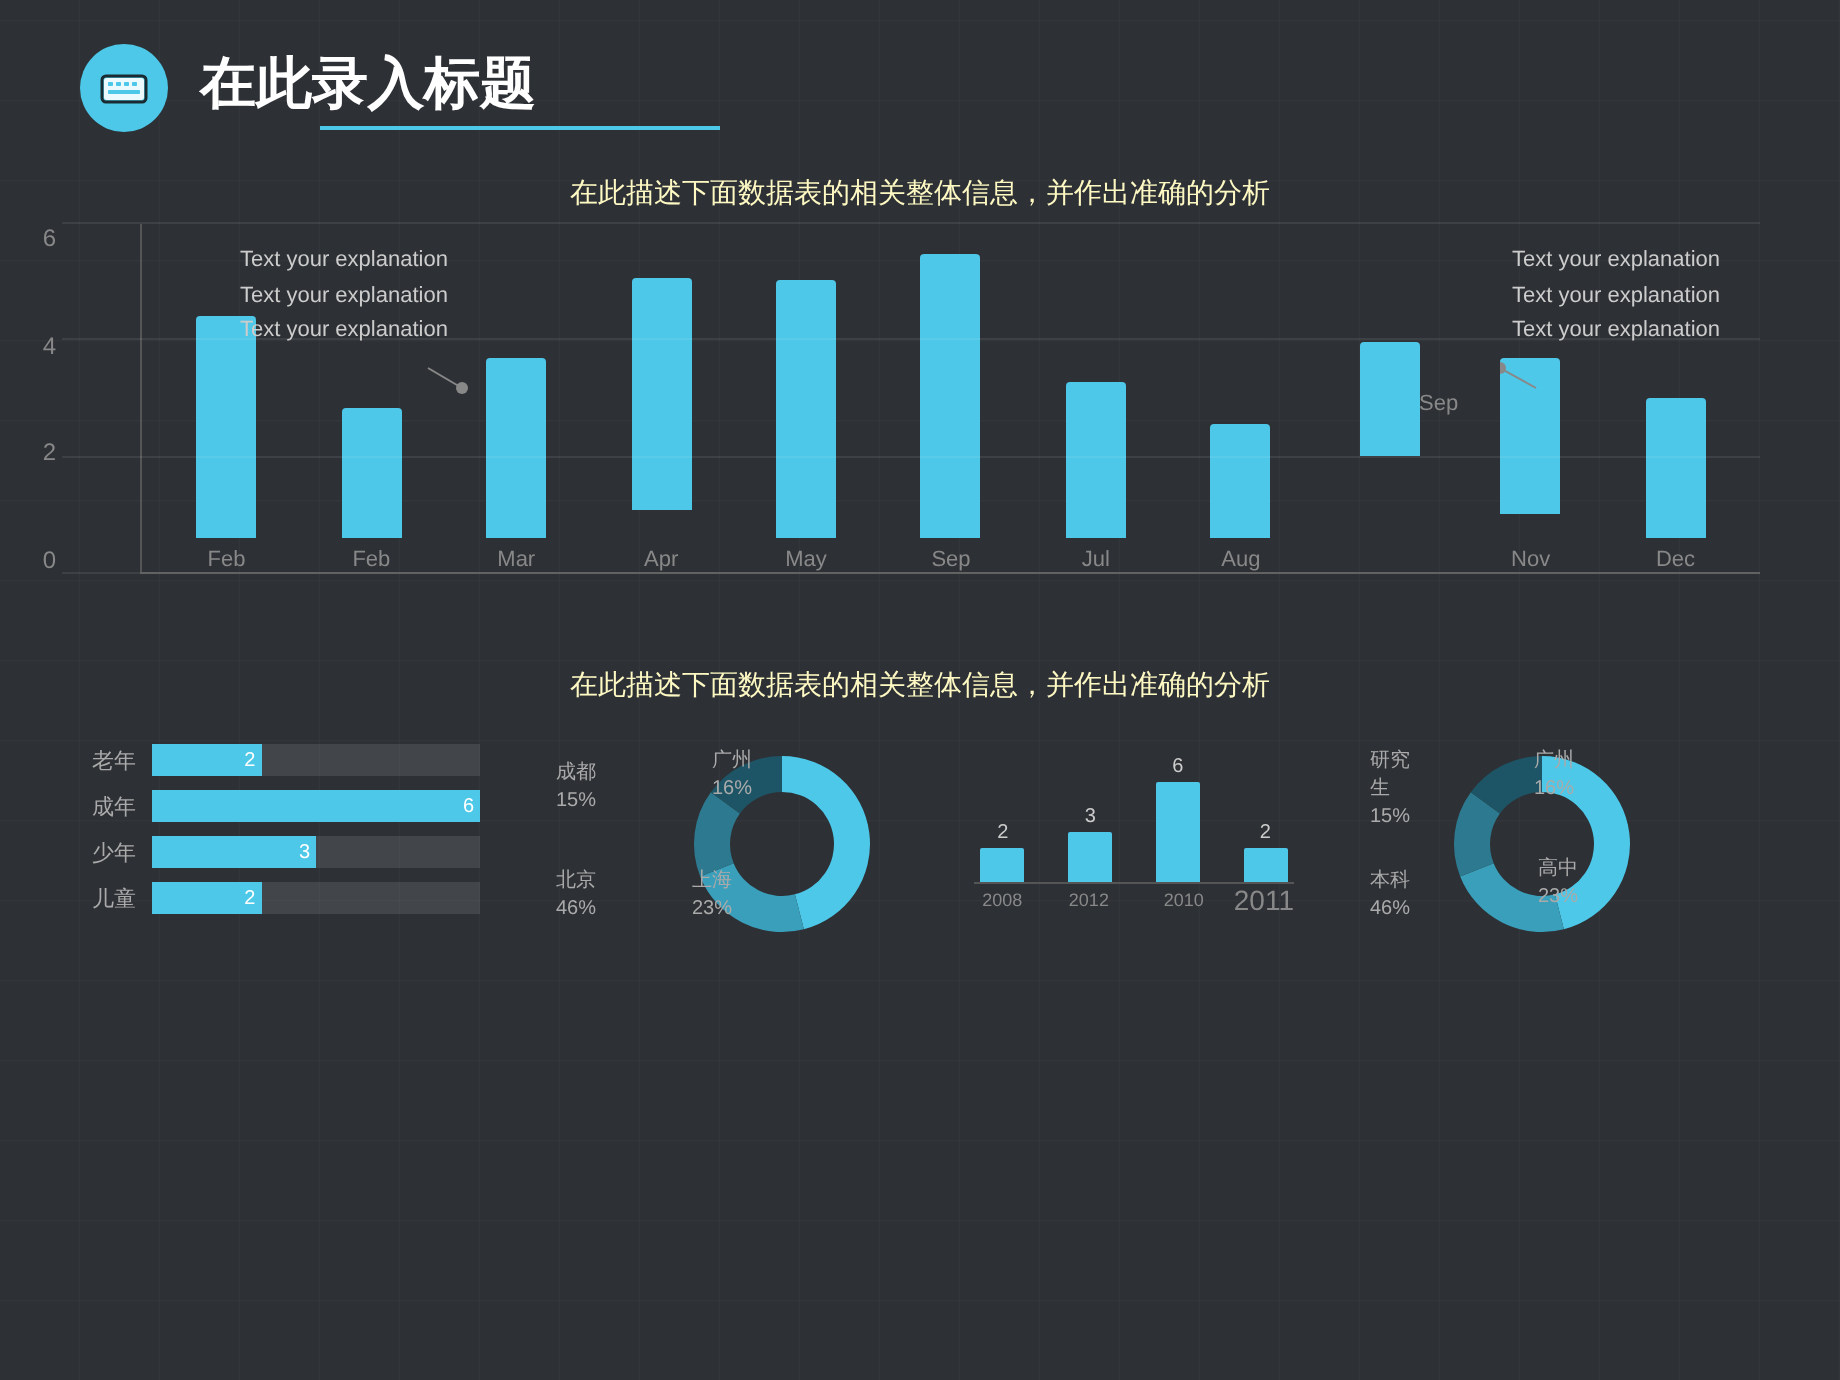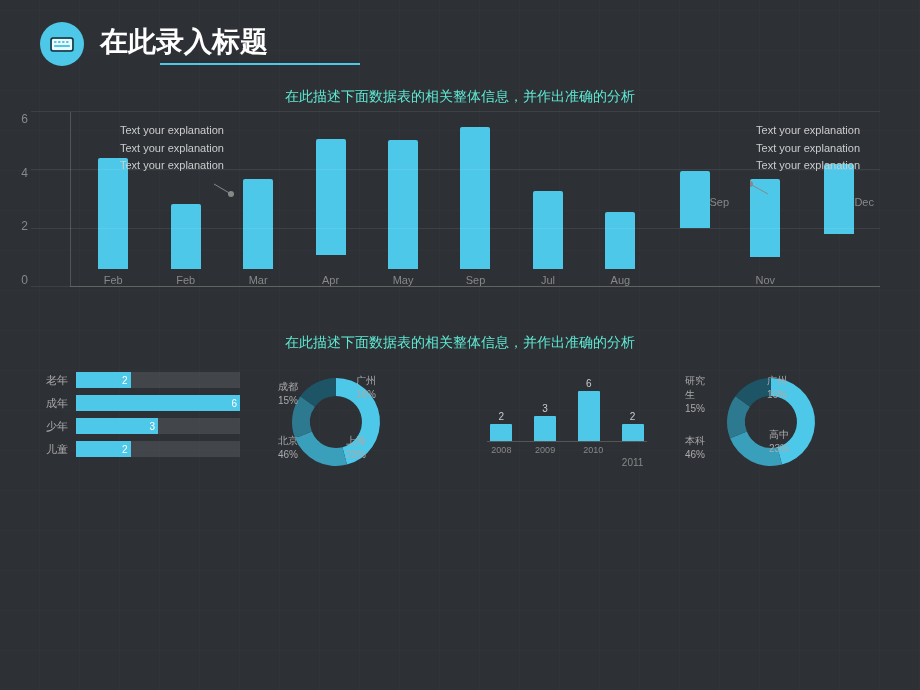--- a/index.html
+++ b/index.html
@@ -43,21 +43,21 @@
       height: 2px;
       background: #4dc8e8;
       margin-left: 60px;
       margin-top: 2px;
     }
 
     
     .desc-text {
       text-align: center;
       font-size: 14px;
-      color: #5eead4;
+      color: #fef9c3;
       padding: 12px 0 6px 0;
     }
 
     
     .bar-chart-container {
       padding: 0 40px;
       position: relative;
       height: 210px;
     }
     
@@ -174,21 +174,21 @@
       font-size: 10px;
       color: #fff;
     }
 
     
     .donut-container {
       width: 175px;
       position: relative;
       display: flex;
       align-items: center;
-      justify-content: flex-start;
+      justify-content: flex-end;
       text-decoration: underline;
     }
 
     
     .year-bar-chart {
       width: 160px;
       display: flex;
       flex-direction: column;
     }
     .year-bars {
@@ -327,21 +327,21 @@
         <div class="bar-label" style="font-size: 11px; color: rgb(136, 136, 136); margin-top: 5px;">Aug</div>
       </div>
       <div class="bar-group" style="display: flex; flex-direction: row; align-items: center; flex: 1 1 0%; justify-content: flex-end; height: 100%; padding-bottom: 0px;">
         <div class="bar" style="height: 57px; margin-bottom: 0px;"></div>
         <div class="bar-label" style="font-size: 11px; color: rgb(136, 136, 136); margin-top: 5px;">Sep</div>
       </div>
       <div class="bar-group" style="display: flex; flex-direction: column; align-items: center; flex: 1 1 0%; justify-content: flex-end; height: 100%; padding-bottom: 0px;">
         <div class="bar" style="height: 78px; margin-bottom: 0px;"></div>
         <div class="bar-label" style="font-size: 11px; color: rgb(136, 136, 136); margin-top: 17px;">Nov</div>
       </div>
-      <div class="bar-group" style="display: flex; flex-direction: row; align-items: center; flex: 1 1 0%; justify-content: flex-end; height: 100%; padding-bottom: 0px;">
+      <div class="bar-group" style="display: flex; flex-direction: column; align-items: center; flex: 1 1 0%; justify-content: flex-end; height: 100%; padding-bottom: 0px;">
         <div class="bar" style="height: 70px; margin-bottom: 0px;"></div>
         <div class="bar-label" style="font-size: 11px; color: rgb(136, 136, 136); margin-top: 5px;">Dec</div>
       </div>
     </div>
 </div>
 
 <div class="desc-text">在此描述下面数据表的相关整体信息，并作出准确的分析</div>
 
 <div class="bottom-section">
   <div class="bottom-charts">
@@ -402,23 +402,23 @@
             <div class="year-bar-val">6</div>
             <div class="year-bar" style="height: 50px;"></div>
           </div>
           <div class="year-bar-group" style="display: flex; flex-direction: column; align-items: center; justify-content: flex-end; flex: 1 1 0%;">
             <div class="year-bar-val">2</div>
             <div class="year-bar" style="height: 17px;"></div>
           </div>
         </div>
       <div style="display:flex;gap:15px;" id="year-labels">
       <div class="year-bar-xlbl" style="flex: 1 1 0%; text-align: center; font-size: 9px; color: rgb(136, 136, 136); margin-top: 3px;">2008</div>
-          <div class="year-bar-xlbl" style="flex: 1 1 0%; text-align: center; font-size: 9px; color: rgb(136, 136, 136); margin-top: 3px;">2009</div>
+          <div class="year-bar-xlbl" style="flex: 1 1 0%; text-align: center; font-size: 9px; color: rgb(136, 136, 136); margin-top: 3px;">2012</div>
           <div class="year-bar-xlbl" style="flex: 1 1 0%; text-align: right; font-size: 9px; color: rgb(136, 136, 136); margin-top: 3px;">2010</div>
-          <div class="year-bar-xlbl" style="flex: 1 1 0%; text-align: center; font-size: 10px; color: rgb(136, 136, 136); margin-top: 15px;">2011</div>
+          <div class="year-bar-xlbl" style="flex: 1 1 0%; text-align: center; font-size: 14px; color: rgb(136, 136, 136); margin-top: 0;">2011</div>
         </div>
     </div>
 
     <div class="donut2-container">
       <svg class="donut" width="120" height="100" viewBox="0 0 120 100" id="donut2-svg">
       <path d="M 60 6 A 44 44 0 0 1 70.94235503525361 92.61765908965977 L 66.46593706628622 75.18316218934442 A 26 26 0 0 0 60 24 Z" fill="#4dc8e8"></path>
           <path d="M 70.94235503525361 92.61765908965977 A 44 44 0 0 1 19.08983462091694 66.19748031812583 L 35.82581136690546 59.57123836980162 A 26 26 0 0 0 66.46593706628622 75.18316218934442 Z" fill="#3a9fba"></path>
           <path d="M 19.08983462091694 66.19748031812583 A 44 44 0 0 1 24.403252247502323 24.137448899131172 L 38.96555814625137 34.71758344039569 A 26 26 0 0 0 35.82581136690546 59.57123836980162 Z" fill="#2d7a90"></path>
           <path d="M 24.403252247502323 24.137448899131172 A 44 44 0 0 1 59.99999999999999 6 L 59.99999999999999 24 A 26 26 0 0 0 38.96555814625137 34.71758344039569 Z" fill="#1e5566"></path>
         </svg>

